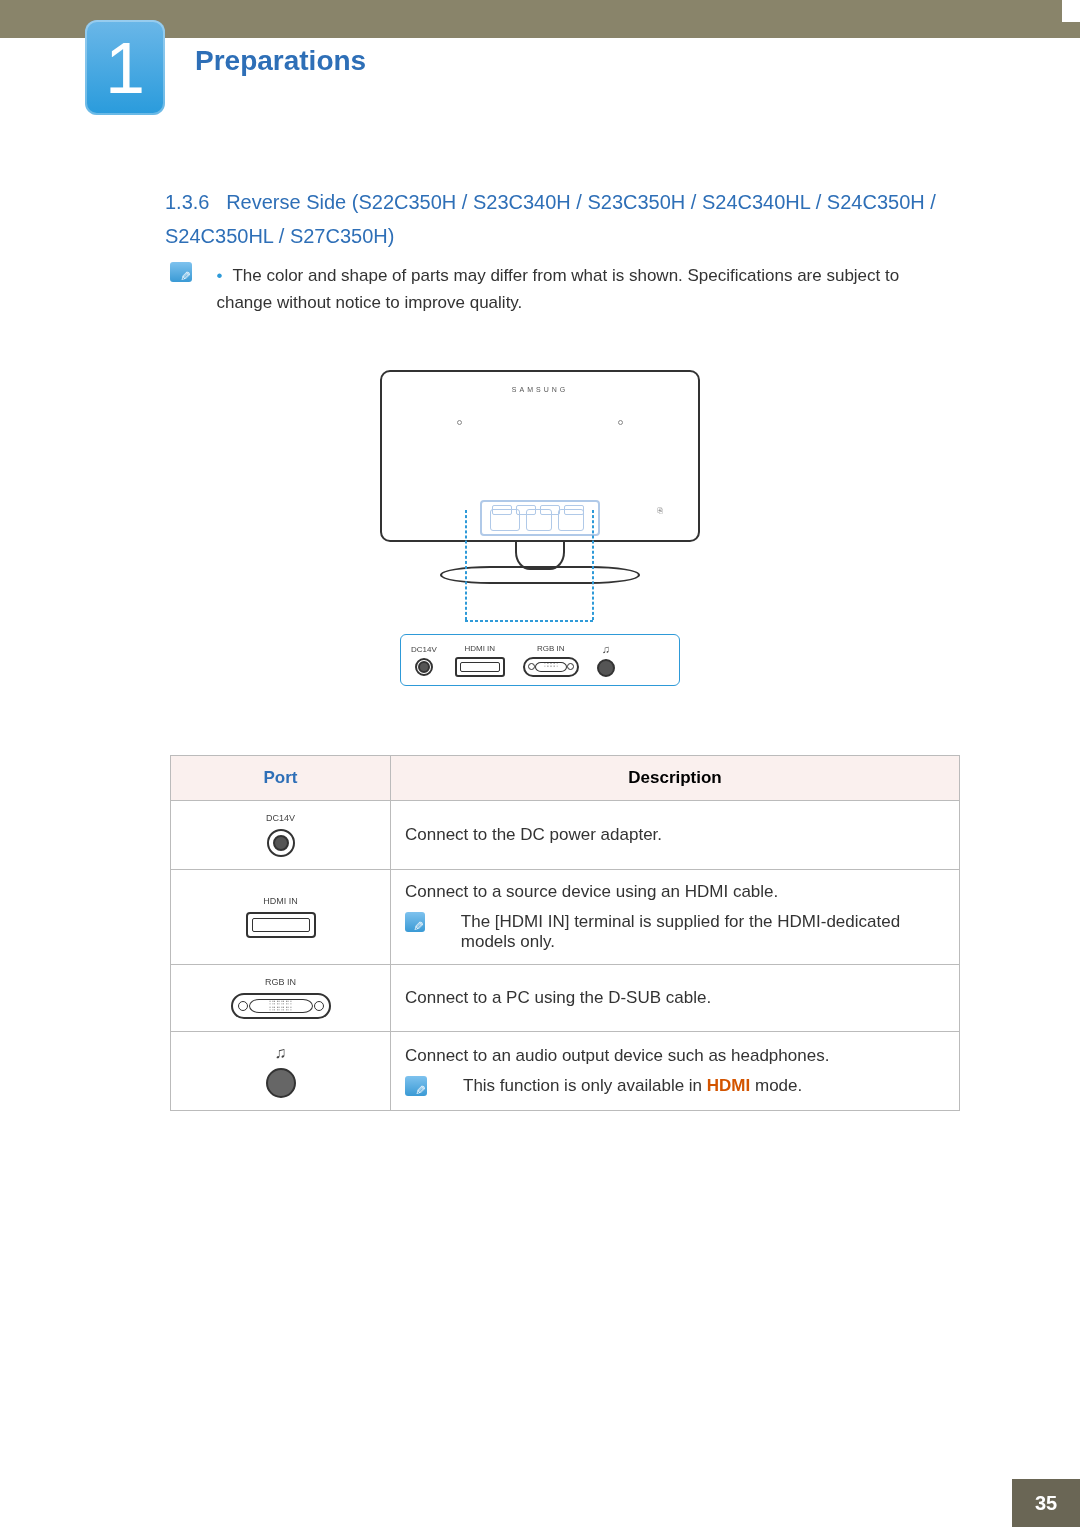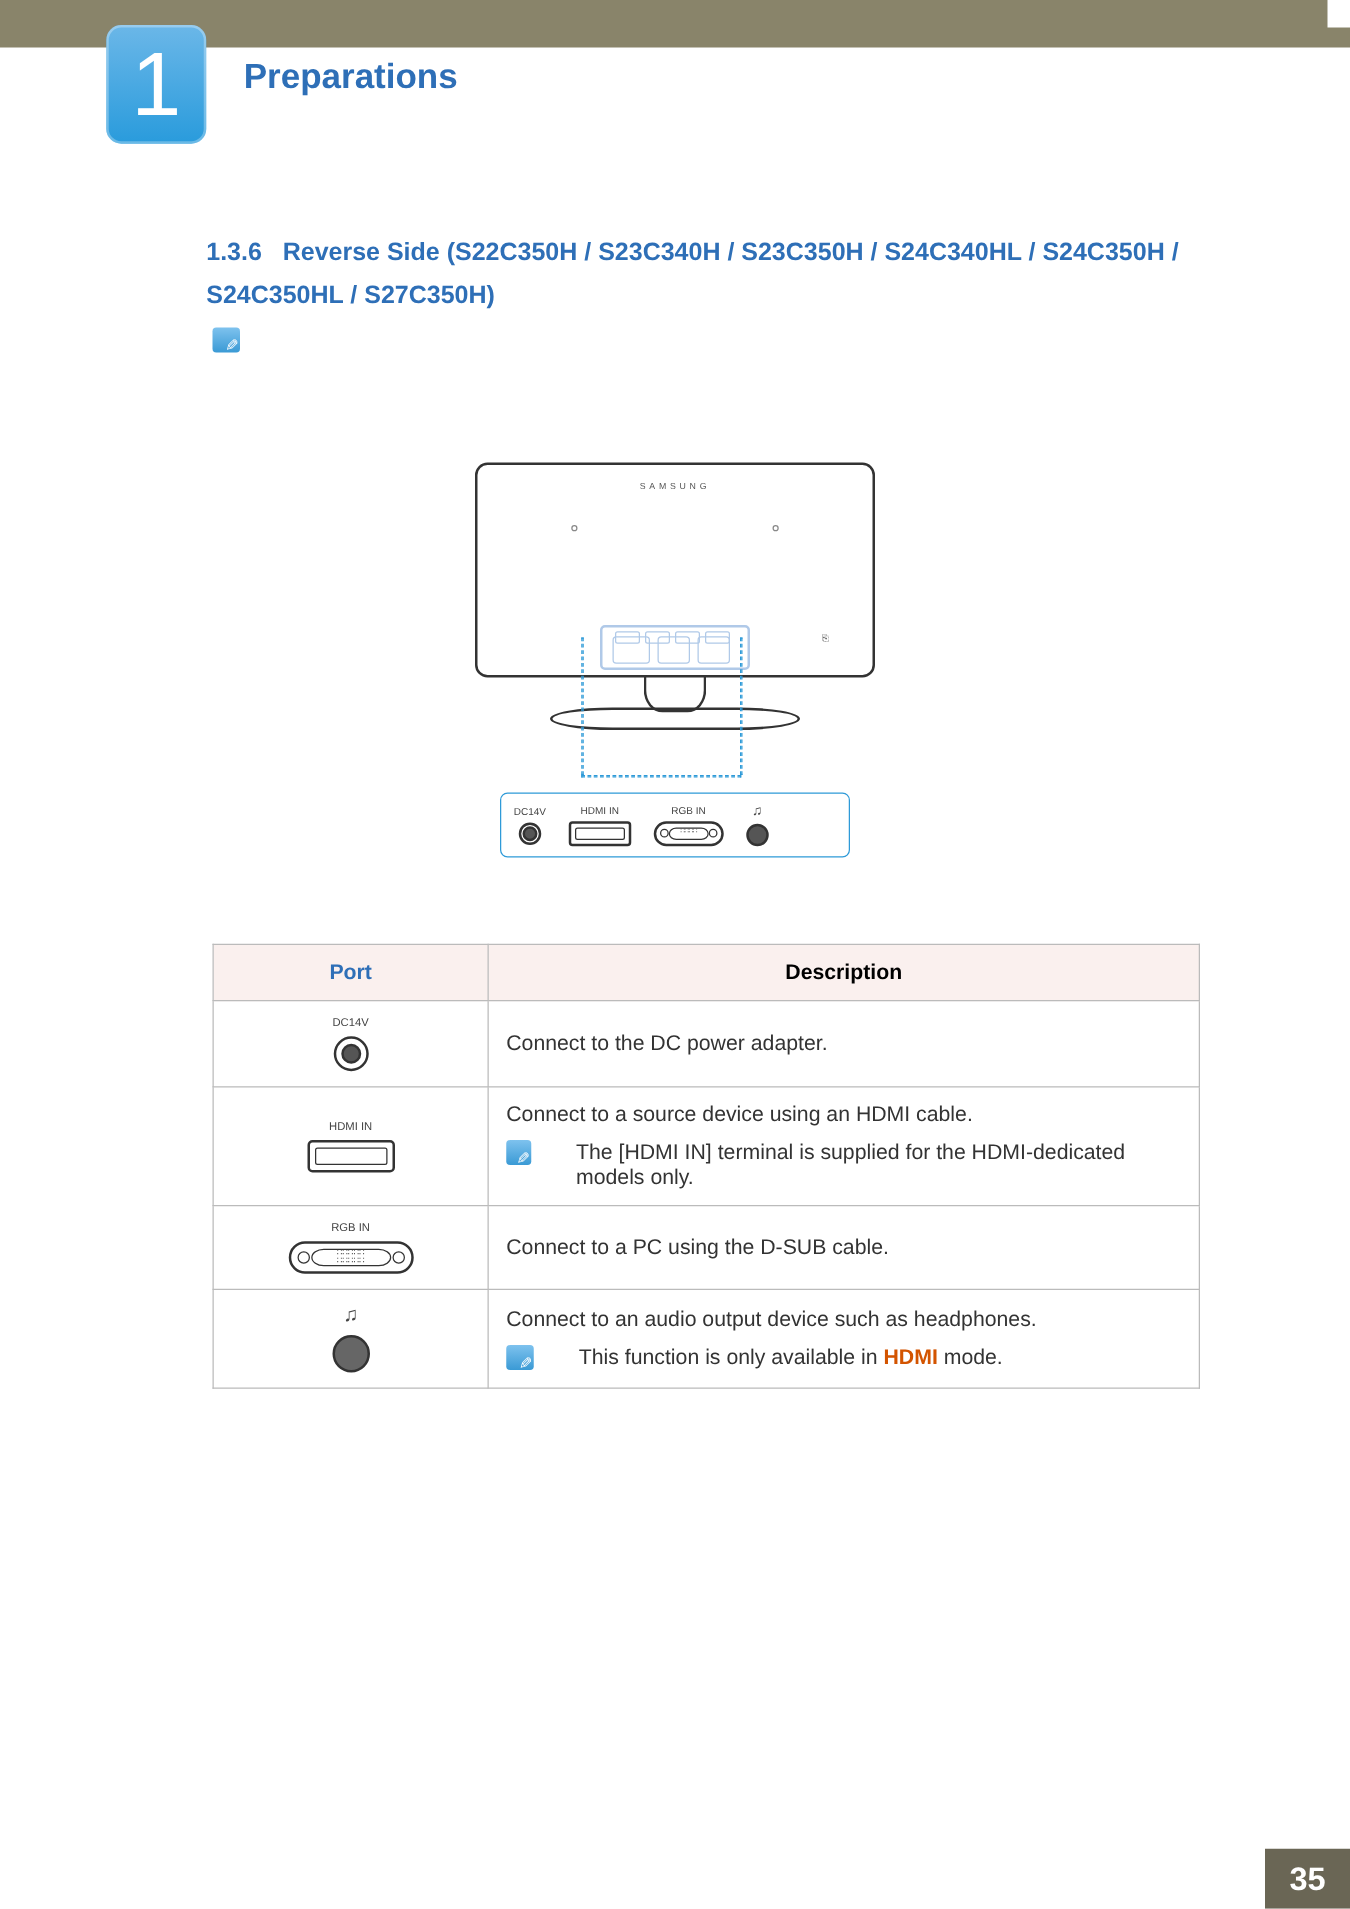--- a/index.html
+++ b/index.html
@@ -40,21 +40,21 @@
     font-size: 28px;
     color: #2e6fb7;
     font-weight: 600;
   }
   .section-heading {
     position: absolute;
     left: 165px; top: 185px;
     right: 120px;
     color: #2e6fb7;
     font-size: 20px;
-    font-weight: 700;
+    font-weight: 400;
     line-height: 1.7;
   }
   .note-block {
     position: absolute;
     left: 170px; top: 262px;
     right: 120px;
   }
   .note-icon {
     width: 22px; height: 20px;
     display: inline-block;
@@ -187,41 +187,44 @@
   .footer-label{
     background:#89846a; color:#fff;
     display:flex; align-items:center;
     padding: 0 18px;
     font-size:16px;
   }
   .footer-page{
     background:#6a6655; color:#fff;
     width:68px;
     display:flex; align-items:center; justify-content:center;
-    font-size:26px; font-weight:600;
+    font-size:20px; font-weight:600;
   }
 </style>
 </head>
 <body>
 
 <div class="top-strip"></div>
 
 <div class="chapter-tab">
   <span>1</span>
 </div>
 <div class="chapter-title">Preparations</div>
 
 <div class="section-heading">
   <span>1.3.6</span>&nbsp;&nbsp;
   <span>Reverse Side (S22C350H / S23C340H / S23C350H / S24C340HL / S24C350H / S24C350HL / S27C350H)</span>
 </div>
 
 <div class="note-block">
   <span class="note-icon"></span>
   <div class="note-list">
+    <div class="item">
+      <span class="bullet">•</span><span>The color and shape of parts may differ from what is shown. Specifications are subject to change without notice to improve quality.</span>
+    </div>
   </div>
 </div>
 
 <div class="diagram">
   <div class="monitor">
     <div class="brand">SAMSUNG</div>
     <div class="hole l"></div>
     <div class="hole r"></div>
     <div class="lock">⎘</div>
     <div class="portpanel">

